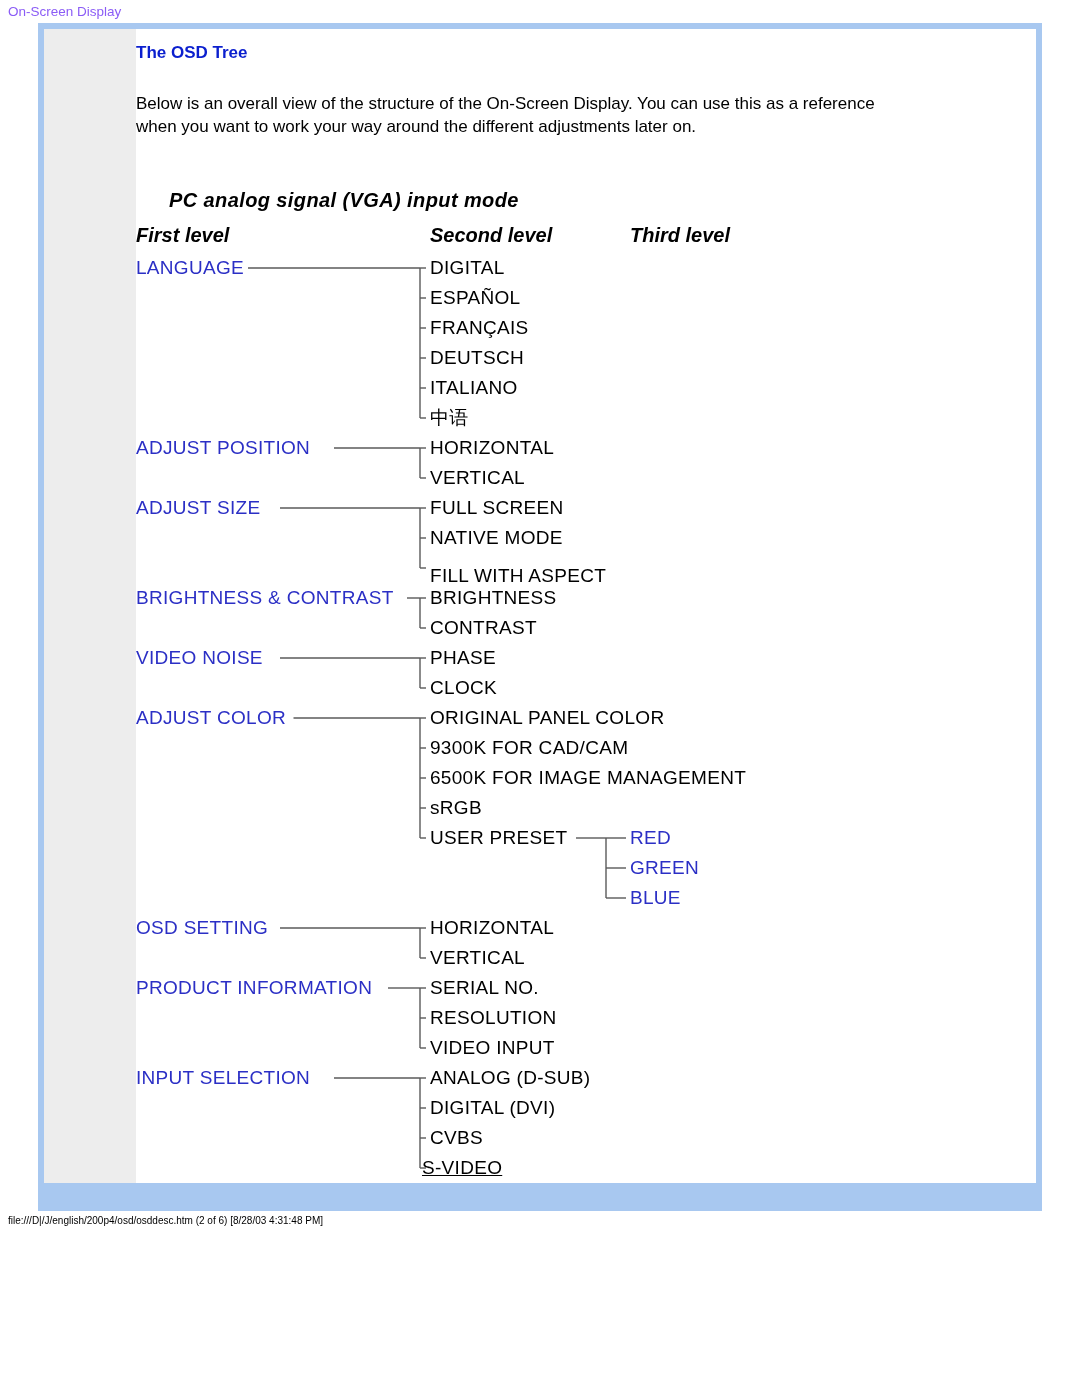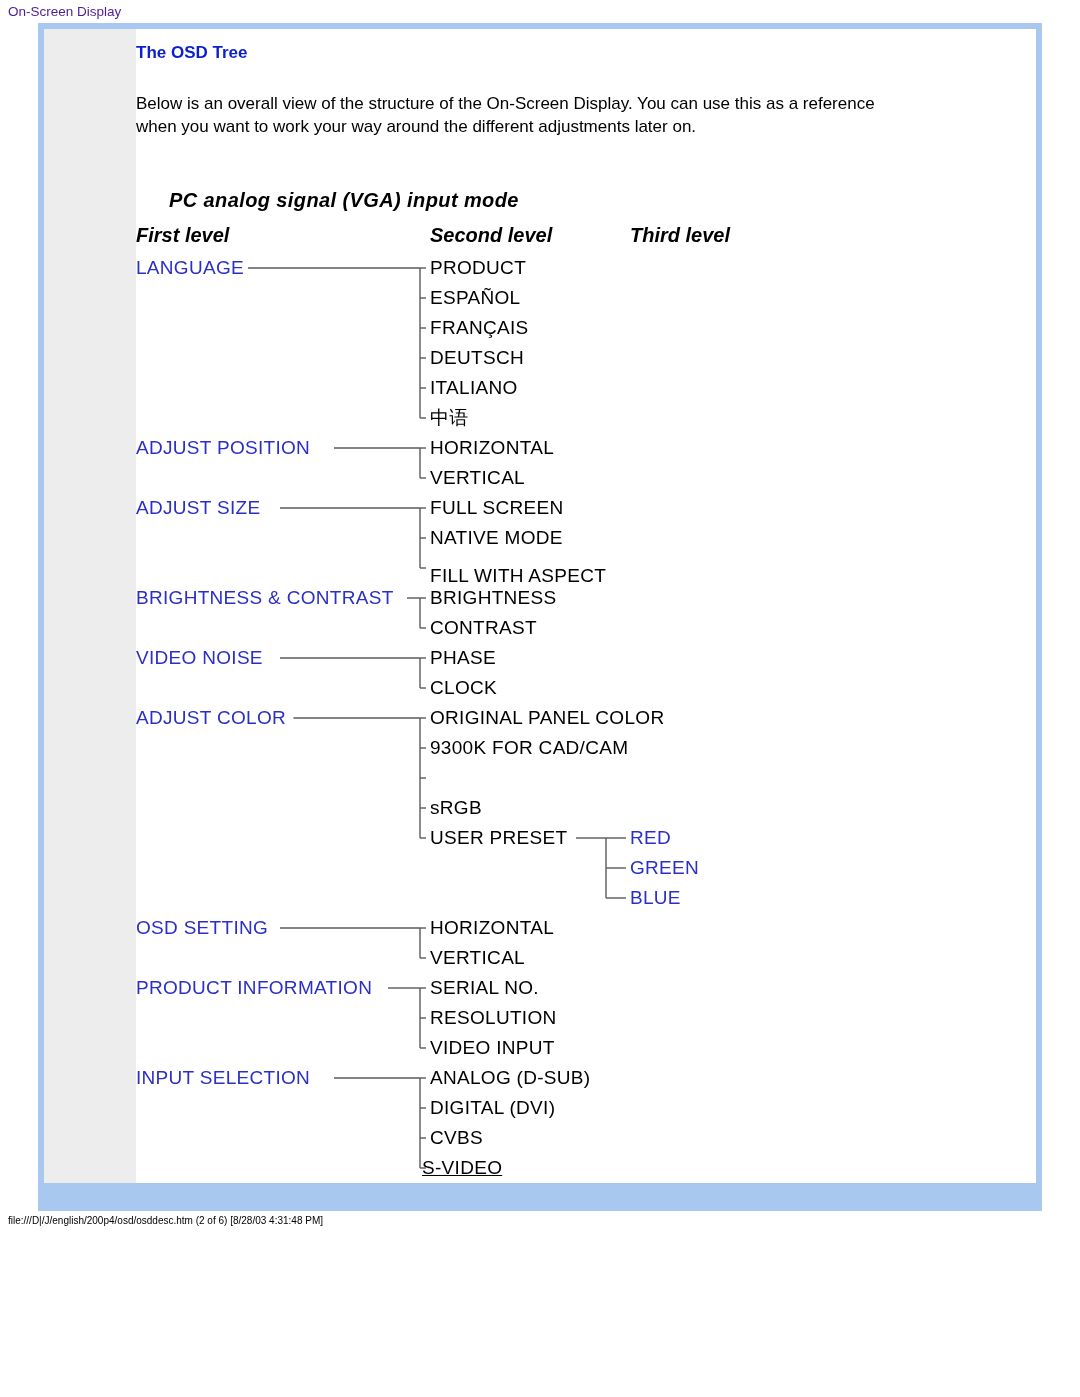--- a/index.html
+++ b/index.html
@@ -6,21 +6,21 @@
   body {
     margin: 0;
     font-family: Arial, sans-serif;
     font-size: 14px;
     background: #ffffff;
     color: #000;
   }
   .page-header {
     font-size: 13.5px;
     padding: 4px 8px;
-    color: #4c1d95;
+    color: #8b5cf6;
   }
   .outer {
     padding: 0 38px 0 38px;
   }
   .blue-band {
     background: #a8c8f0;
     padding: 6px;
   }
   .content-wrap {
     display: flex;
@@ -167,21 +167,21 @@
               <line x1="284" y1="765" x2="290" y2="765" stroke="#5a5a5a" stroke-width="1.4"></line>
               <line x1="284" y1="795" x2="290" y2="795" stroke="#5a5a5a" stroke-width="1.4"></line>
               <line x1="198" y1="825" x2="284" y2="825" stroke="#5a5a5a" stroke-width="1.4"></line>
               <line x1="284" y1="825" x2="284" y2="915" stroke="#5a5a5a" stroke-width="1.4"></line>
               <line x1="284" y1="825" x2="290" y2="825" stroke="#5a5a5a" stroke-width="1.4"></line>
               <line x1="284" y1="855" x2="290" y2="855" stroke="#5a5a5a" stroke-width="1.4"></line>
               <line x1="284" y1="885" x2="290" y2="885" stroke="#5a5a5a" stroke-width="1.4"></line>
               <line x1="284" y1="915" x2="290" y2="915" stroke="#5a5a5a" stroke-width="1.4"></line>
             </svg>
             <div style="position:absolute;left:0;top:0px;height:30px;line-height:30px;"><span class="first-label">LANGUAGE</span></div>
-            <div style="position:absolute;left:294px;top:0px;height:30px;line-height:30px;"><span class="slabel">PRODUCT</span></div>
+            <div style="position:absolute;left:294px;top:0px;height:30px;line-height:30px;"><span class="slabel">DIGITAL</span></div>
             <div style="position:absolute;left:294px;top:30px;height:30px;line-height:30px;"><span class="slabel">ESPAÑOL</span></div>
             <div style="position:absolute;left:294px;top:60px;height:30px;line-height:30px;"><span class="slabel">FRANÇAIS</span></div>
             <div style="position:absolute;left:294px;top:90px;height:30px;line-height:30px;"><span class="slabel">DEUTSCH</span></div>
             <div style="position:absolute;left:294px;top:120px;height:30px;line-height:30px;"><span class="slabel">ITALIANO</span></div>
             <div style="position:absolute;left:294px;top:150px;height:30px;line-height:30px;"><span class="slabel">中语</span></div>
             <div style="position:absolute;left:0;top:180px;height:30px;line-height:30px;"><span class="first-label">ADJUST POSITION</span></div>
             <div style="position:absolute;left:294px;top:180px;height:30px;line-height:30px;"><span class="slabel">HORIZONTAL</span></div>
             <div style="position:absolute;left:294px;top:210px;height:30px;line-height:30px;"><span class="slabel">VERTICAL</span></div>
             <div style="position:absolute;left:0;top:240px;height:30px;line-height:30px;"><span class="first-label">ADJUST SIZE</span></div>
             <div style="position:absolute;left:294px;top:240px;height:30px;line-height:30px;"><span class="slabel">FULL SCREEN</span></div>
@@ -189,20 +189,21 @@
             <div style="position:absolute;left:294px;top:308px;height:30px;line-height:30px;"><span class="slabel">FILL WITH ASPECT</span></div>
             <div style="position:absolute;left:0;top:330px;height:30px;line-height:30px;"><span class="first-label">BRIGHTNESS &amp; CONTRAST</span></div>
             <div style="position:absolute;left:294px;top:330px;height:30px;line-height:30px;"><span class="slabel">BRIGHTNESS</span></div>
             <div style="position:absolute;left:294px;top:360px;height:30px;line-height:30px;"><span class="slabel">CONTRAST</span></div>
             <div style="position:absolute;left:0;top:390px;height:30px;line-height:30px;"><span class="first-label">VIDEO NOISE</span></div>
             <div style="position:absolute;left:294px;top:390px;height:30px;line-height:30px;"><span class="slabel">PHASE</span></div>
             <div style="position:absolute;left:294px;top:420px;height:30px;line-height:30px;"><span class="slabel">CLOCK</span></div>
             <div style="position:absolute;left:0;top:450px;height:30px;line-height:30px;"><span class="first-label">ADJUST COLOR</span></div>
             <div style="position:absolute;left:294px;top:450px;height:30px;line-height:30px;"><span class="slabel">ORIGINAL PANEL COLOR</span></div>
             <div style="position:absolute;left:294px;top:480px;height:30px;line-height:30px;"><span class="slabel">9300K FOR CAD/CAM</span></div>
+            <div style="position:absolute;left:294px;top:510px;height:30px;line-height:30px;"><span class="slabel">6500K FOR IMAGE MANAGEMENT</span></div>
             <div style="position:absolute;left:294px;top:540px;height:30px;line-height:30px;"><span class="slabel">sRGB</span></div>
             <div style="position:absolute;left:294px;top:570px;height:30px;line-height:30px;"><span class="slabel">USER PRESET</span></div>
             <div style="position:absolute;left:494px;top:570px;height:30px;line-height:30px;"><span style="color:#2b2fc5">RED</span></div>
             <div style="position:absolute;left:494px;top:600px;height:30px;line-height:30px;"><span style="color:#2b2fc5">GREEN</span></div>
             <div style="position:absolute;left:494px;top:630px;height:30px;line-height:30px;"><span style="color:#2b2fc5">BLUE</span></div>
             <div style="position:absolute;left:0;top:660px;height:30px;line-height:30px;"><span class="first-label">OSD SETTING</span></div>
             <div style="position:absolute;left:294px;top:660px;height:30px;line-height:30px;"><span class="slabel">HORIZONTAL</span></div>
             <div style="position:absolute;left:294px;top:690px;height:30px;line-height:30px;"><span class="slabel">VERTICAL</span></div>
             <div style="position:absolute;left:0;top:720px;height:30px;line-height:30px;"><span class="first-label">PRODUCT INFORMATION</span></div>
             <div style="position:absolute;left:294px;top:720px;height:30px;line-height:30px;"><span class="slabel">SERIAL NO.</span></div>

